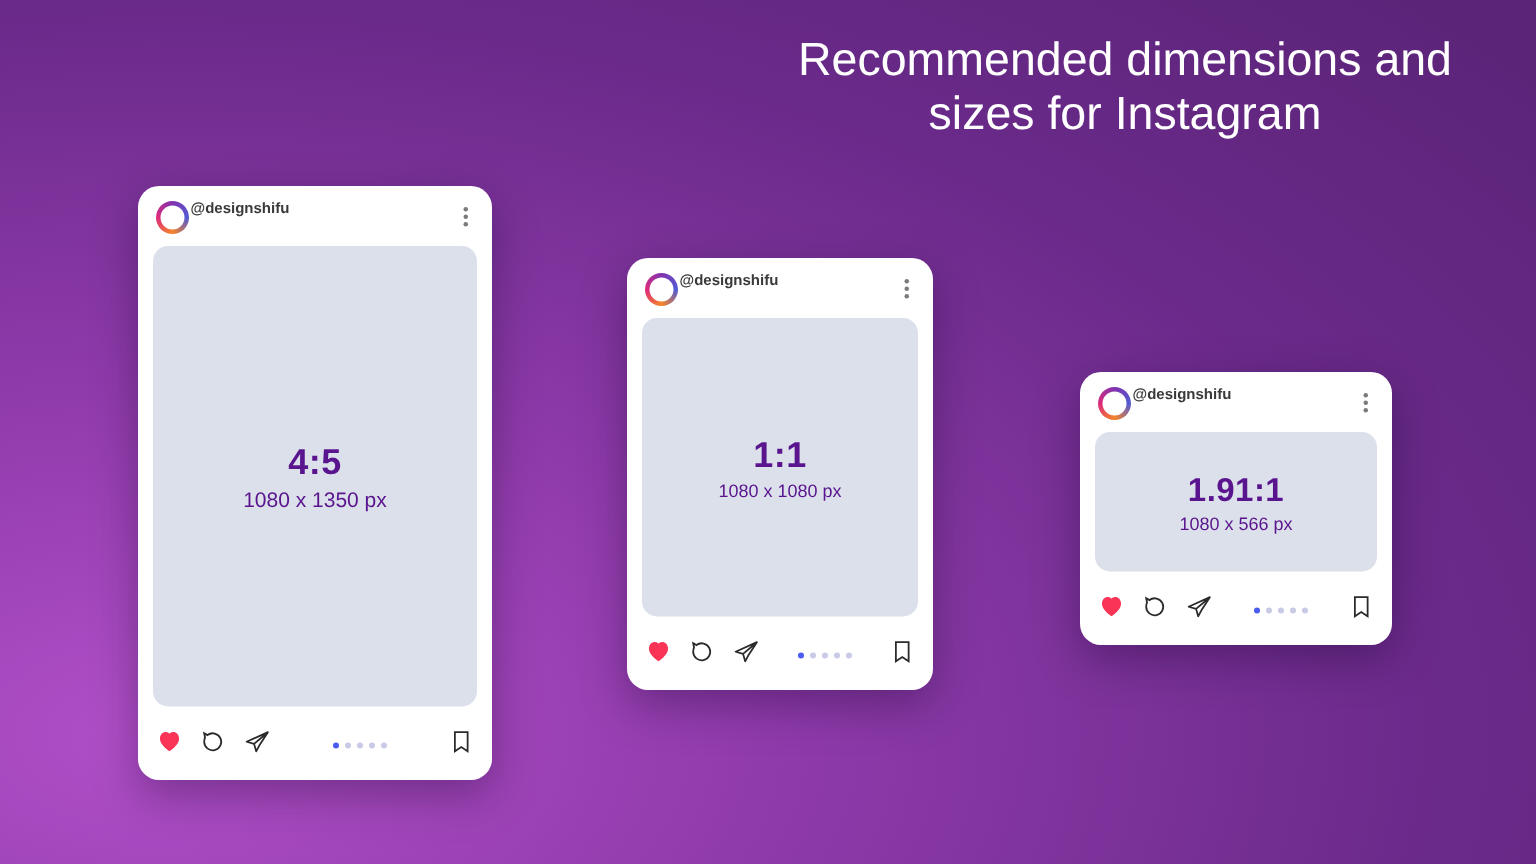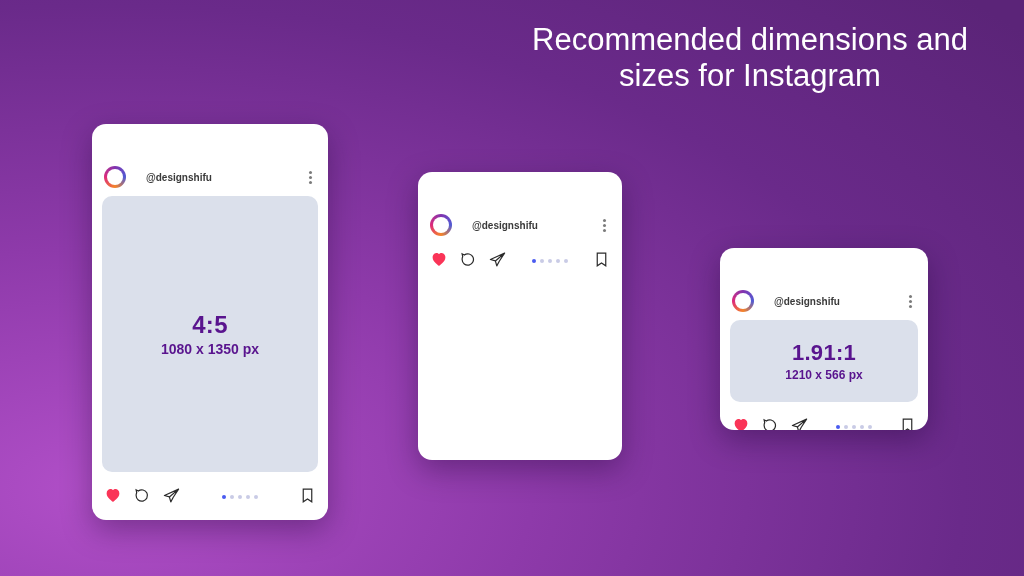--- a/index.html
+++ b/index.html
@@ -26,24 +26,22 @@
     position: absolute;
     background: #ffffff;
     border-radius: 14px;
     box-shadow: 0 10px 30px rgba(20,0,40,0.35);
     display: flex;
     flex-direction: column;
     overflow: hidden;
   }
   .card-header {
     display: flex;
-    align-items: center;
     padding: 10px 12px 8px 12px;
-    gap: 20px;
-    margin-top: 32px;
+    gap: 1px;
   }
   .avatar-ring {
     width: 22px; height: 22px; border-radius: 50%;
     background: conic-gradient(from 180deg, #f58529, #dd2a7b, #8134af, #515bd4, #f58529);
     display: flex; align-items: center; justify-content: center;
     flex: 0 0 auto;
   }
   .avatar-inner {
     width: 16px; height: 16px; border-radius: 50%; background: #ffffff;
   }
@@ -70,21 +68,21 @@
     text-align: center;
   }
   .ratio {
     color: #59148e;
     font-weight: 800;
     font-size: 24px;
     letter-spacing: 0.3px;
   }
   .dims {
     color: #59148e;
-    font-weight: 700;
+    font-weight: 400;
     font-size: 14px;
     margin-top: 2px;
   }
   .card-footer {
     display: flex;
     align-items: center;
     padding: 6px 12px 12px 12px;
     gap: 12px;
   }
   .heart svg { width: 18px; height: 18px; }
@@ -199,20 +197,24 @@
       <div class="avatar-ring">
           <div class="avatar-inner"></div>
         </div>
       <div class="username">@designshifu</div>
       <div class="kebab">
           <span></span>
           <span></span>
           <span></span>
         </div>
     </div>
+    <div class="media">
+      <div class="ratio">1:1</div>
+      <div class="dims">1080 x 1080 px</div>
+    </div>
     <div class="card-footer">
       <span class="heart">
         <svg viewBox="0 0 24 24">
             <path fill="#fa3457" d="M12 21s-8.5-5.2-8.5-11.1C3.5 6.3 6 4 8.7 4c1.7 0 2.9.9 3.3 1.6C12.4 4.9 13.6 4 15.3 4 18 4 20.5 6.3 20.5 9.9 20.5 15.8 12 21 12 21z"></path>
           </svg>
       </span>
       <span class="comment">
         <svg viewBox="0 0 24 24" fill="none" stroke="#2b2b2b" stroke-width="1.7">
             <path d="M21 12a8 8 0 1 1-3.1-6.3L21 4l-.8 4.1A8 8 0 0 1 21 12z" transform="scale(-1,1) translate(-24,0)"></path>
           </svg>
@@ -246,21 +248,21 @@
         </div>
       <div class="username">@designshifu</div>
       <div class="kebab">
           <span></span>
           <span></span>
           <span></span>
         </div>
     </div>
     <div class="media">
       <div class="ratio">1.91:1</div>
-      <div class="dims">1210 x 566 px</div>
+      <div class="dims">1080 x 566 px</div>
     </div>
     <div class="card-footer">
       <span class="heart">
         <svg viewBox="0 0 24 24">
             <path fill="#fa3457" d="M12 21s-8.5-5.2-8.5-11.1C3.5 6.3 6 4 8.7 4c1.7 0 2.9.9 3.3 1.6C12.4 4.9 13.6 4 15.3 4 18 4 20.5 6.3 20.5 9.9 20.5 15.8 12 21 12 21z"></path>
           </svg>
       </span>
       <span class="comment">
         <svg viewBox="0 0 24 24" fill="none" stroke="#2b2b2b" stroke-width="1.7">
             <path d="M21 12a8 8 0 1 1-3.1-6.3L21 4l-.8 4.1A8 8 0 0 1 21 12z" transform="scale(-1,1) translate(-24,0)"></path>

